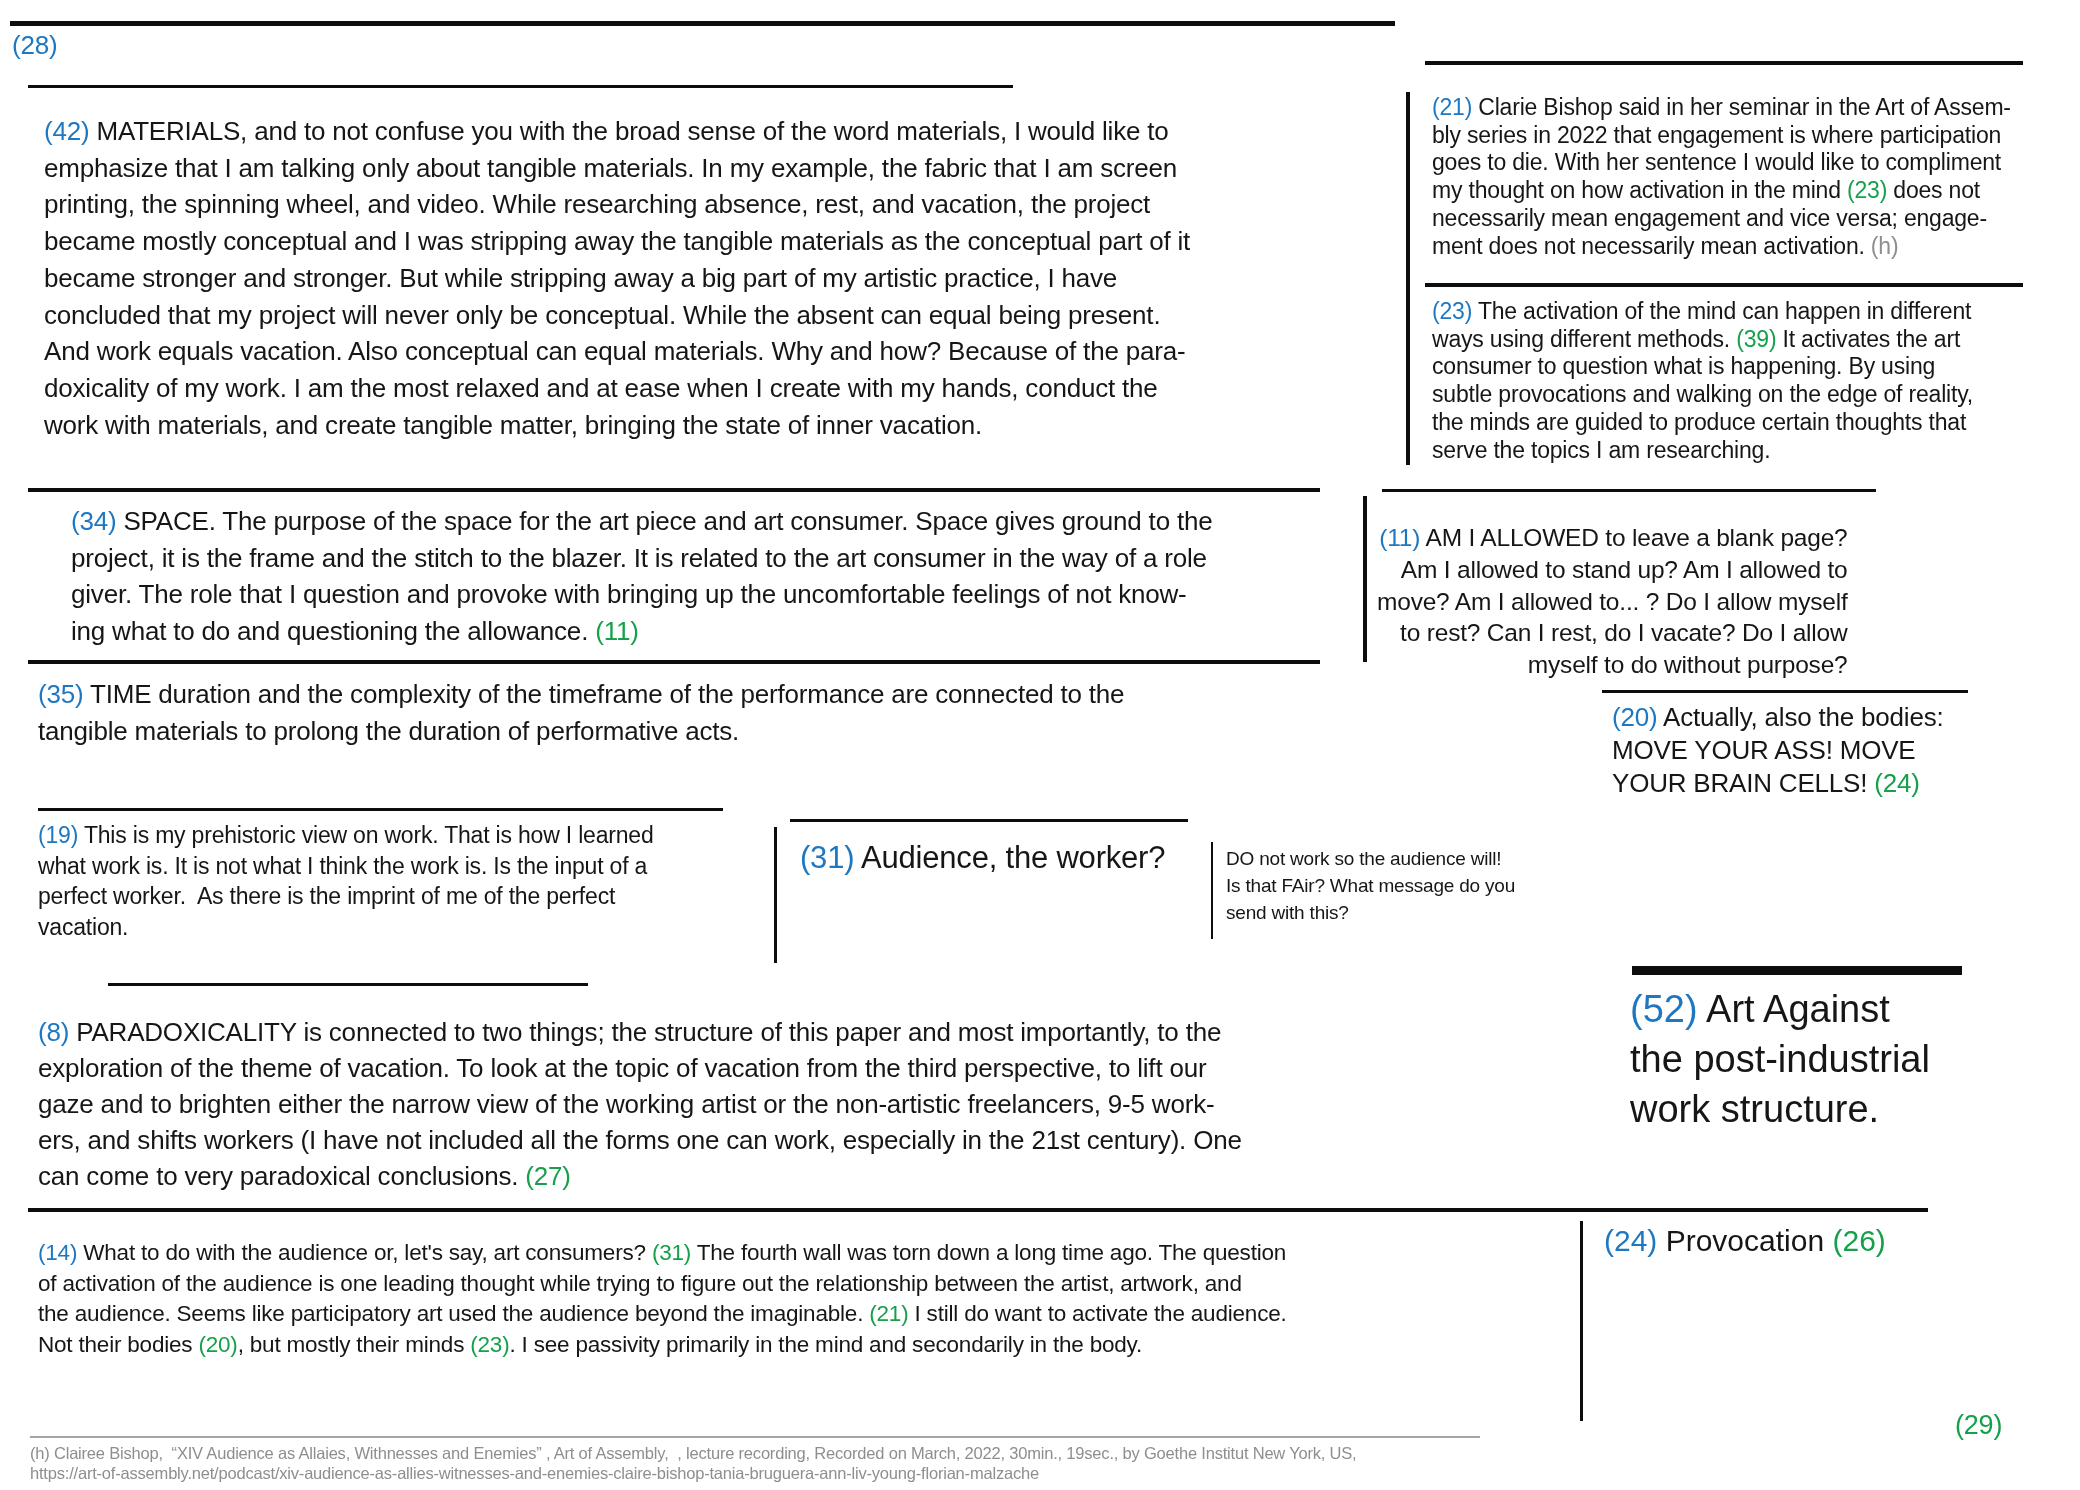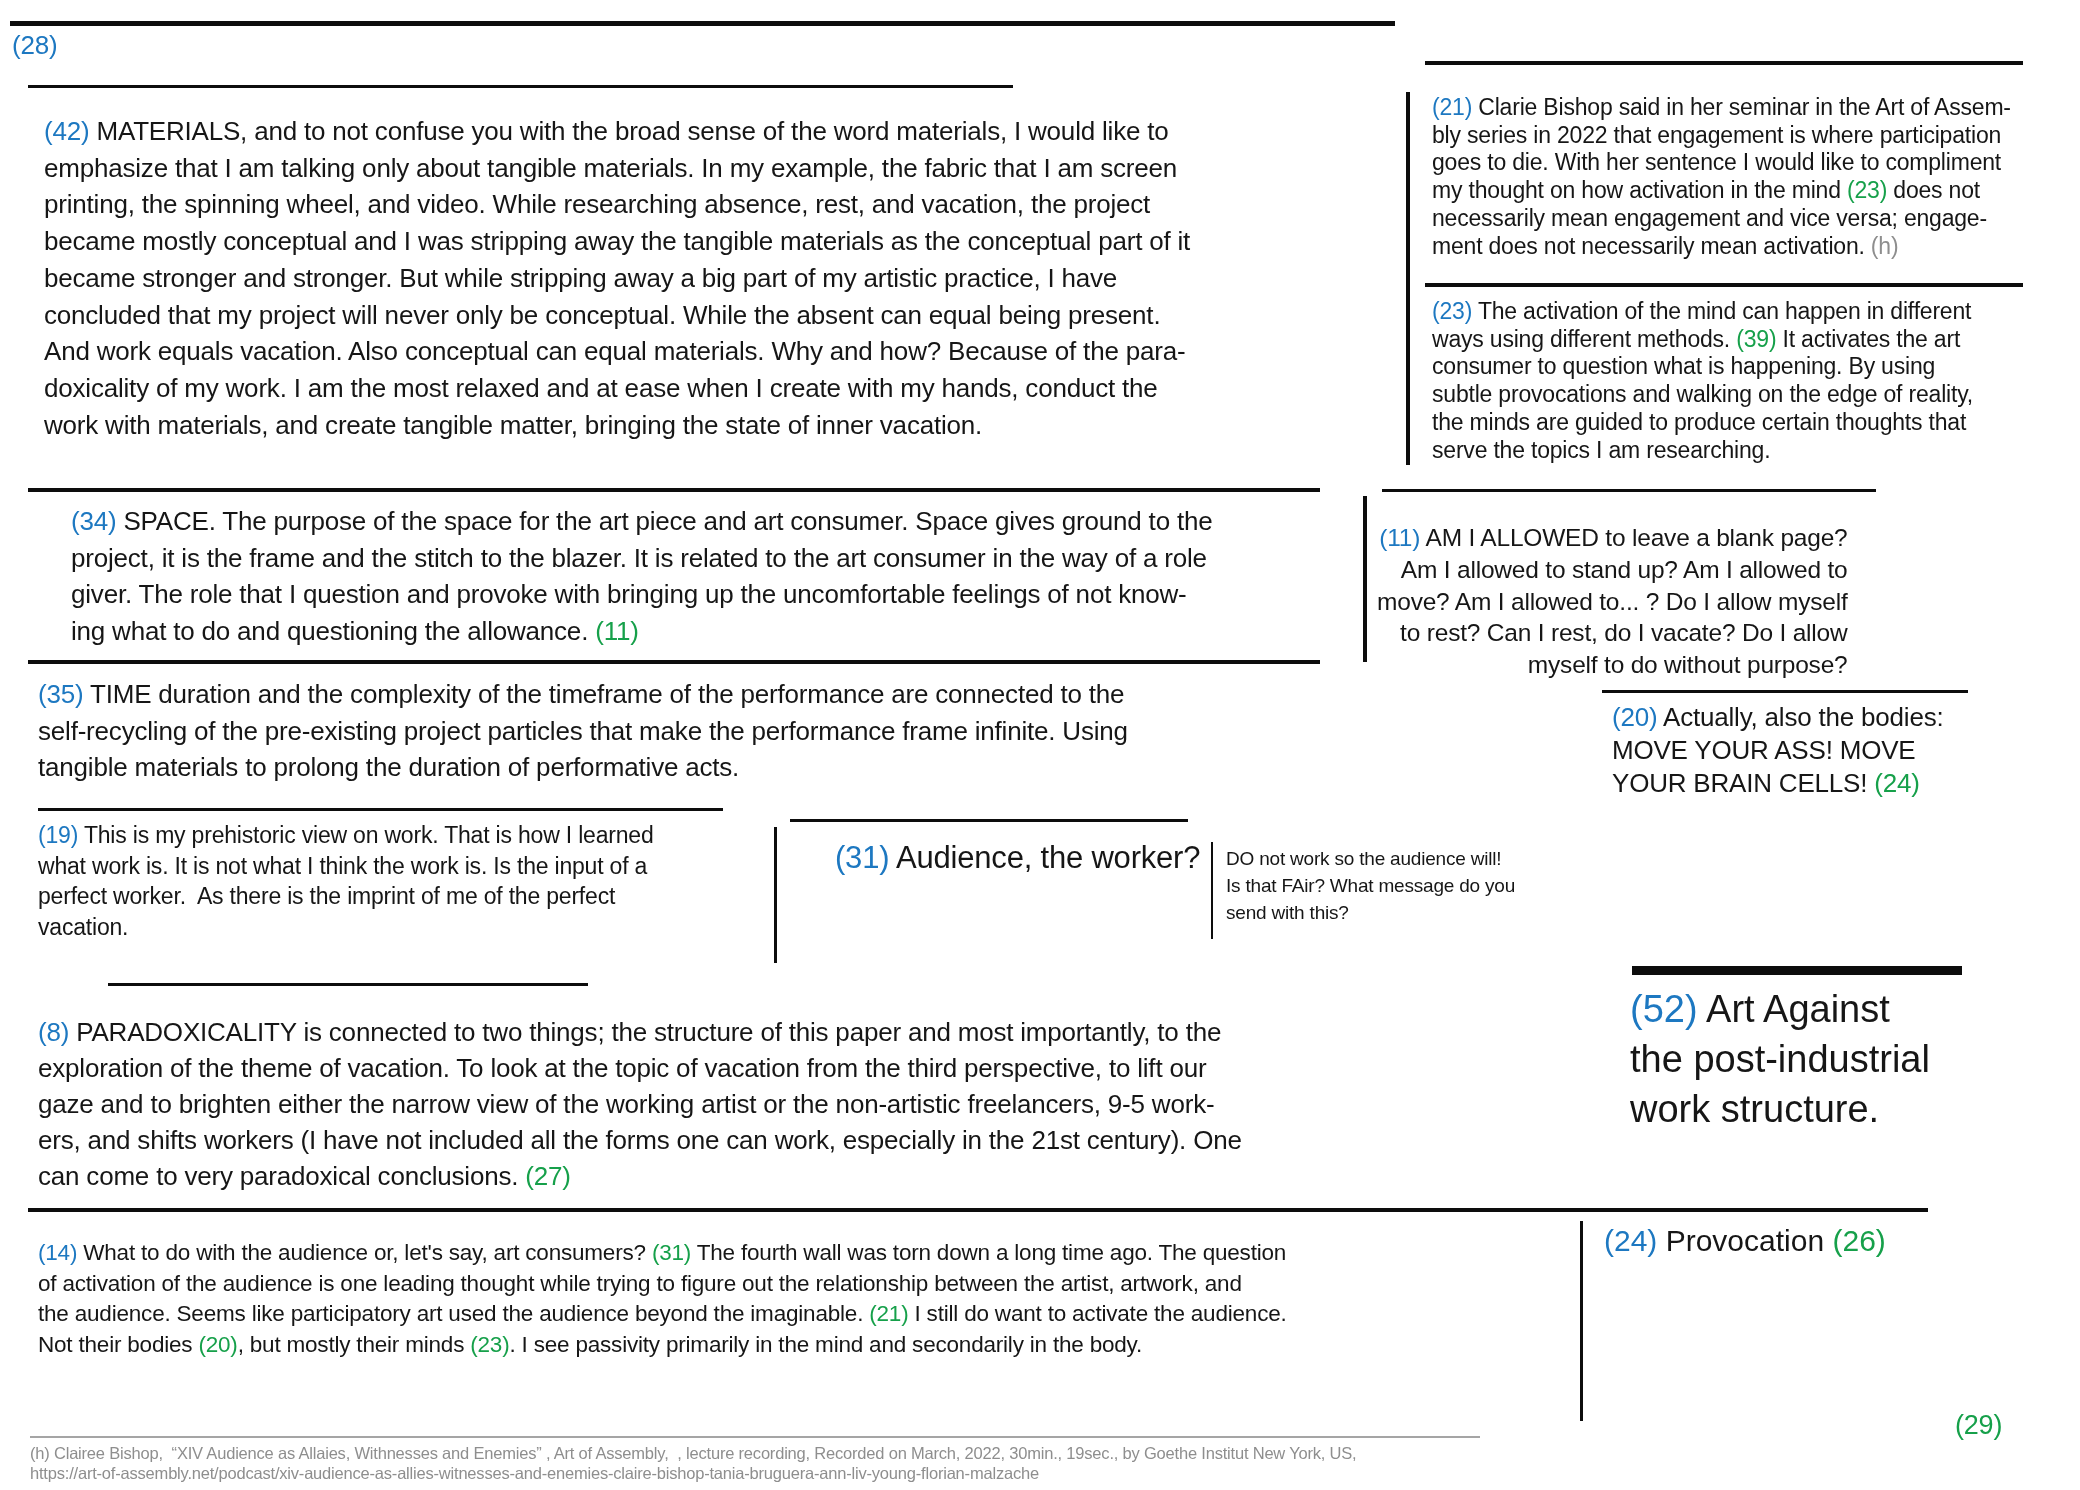--- a/index.html
+++ b/index.html
@@ -35,21 +35,21 @@
   #v-right-col{left:1406px;top:92px;width:4px;height:373px;}
   #v-allowed{left:1363px;top:496px;width:4px;height:166px;}
   #v-provocation{left:1580px;top:1221px;width:3px;height:200px;}
 
   
   #ref-28{left:12px;top:30px;font-size:26px;color:var(--ref-blue,#1d78c1);}
   #para-materials{left:44px;top:113px;font-size:26px;line-height:36.7px;}
   #para-space{left:38px;top:503px;font-size:26px;line-height:36.7px;margin-left:33px;}
   #para-time{left:38px;top:676px;font-size:26px;line-height:36.7px;}
   #para-prehistoric{left:38px;top:820px;font-size:23px;line-height:30.5px;}
-  #audience-heading{left:800px;top:840px;font-size:31px;margin-left:35px;}
+  #audience-heading{left:800px;top:840px;font-size:31px;}
   #audience-note{left:1226px;top:845px;font-size:19px;line-height:27px;}
   #para-paradoxicality{left:38px;top:1014px;font-size:26px;line-height:36px;}
   #para-consumers{left:38px;top:1238px;font-size:22.5px;line-height:30.5px;}
   #para-bishop{left:1432px;top:94px;font-size:23px;line-height:27.7px;}
   #para-activation{left:1432px;top:298px;font-size:23px;line-height:27.7px;}
   #para-allowed{left:1377px;top:522px;font-size:24.5px;line-height:31.8px;text-align:right;}
   #para-bodies{left:1612px;top:701px;font-size:26px;line-height:33px;}
   #para-art-against{left:1630px;top:984px;font-size:38px;line-height:50px;letter-spacing:0;}
   #prov-heading{left:1604px;top:1224px;font-size:30px;letter-spacing:0;}
   #ref-29{left:1955px;top:1410px;font-size:27px;color:var(--ref-green,#16a04a);}
@@ -96,21 +96,20 @@
       <div class="tline"><span>work with materials, and create tangible matter, bringing the state of inner vacation.</span></div>
     </div>
   <div class="abs" id="para-space">
       <div class="tline"><span class="s-b">(34) </span><span>SPACE. The purpose of the space for the art piece and art consumer. Space gives ground to the</span></div>
       <div class="tline"><span>project, it is the frame and the stitch to the blazer. It is related to the art consumer in the way of a role</span></div>
       <div class="tline"><span>giver. The role that I question and provoke with bringing up the uncomfortable feelings of not know-</span></div>
       <div class="tline"><span>ing what to do and questioning the allowance. </span><span class="s-g">(11)</span></div>
     </div>
   <div class="abs" id="para-time">
       <div class="tline"><span class="s-b">(35) </span><span>TIME duration and the complexity of the timeframe of the performance are connected to the</span></div>
-      <div class="tline"><span>self-recycling of the pre-existing project particles that make the performance frame infinite. Using</span></div>
       <div class="tline"><span>tangible materials to prolong the duration of performative acts.</span></div>
     </div>
   <div class="abs" id="para-prehistoric">
       <div class="tline"><span class="s-b">(19) </span><span>This is my prehistoric view on work. That is how I learned</span></div>
       <div class="tline"><span>what work is. It is not what I think the work is. Is the input of a</span></div>
       <div class="tline"><span>perfect worker.  As there is the imprint of me of the perfect</span></div>
       <div class="tline"><span>vacation.</span></div>
     </div>
   <div class="abs" id="para-paradoxicality">
       <div class="tline"><span class="s-b">(8) </span><span>PARADOXICALITY is connected to two things; the structure of this paper and most importantly, to the</span></div>

